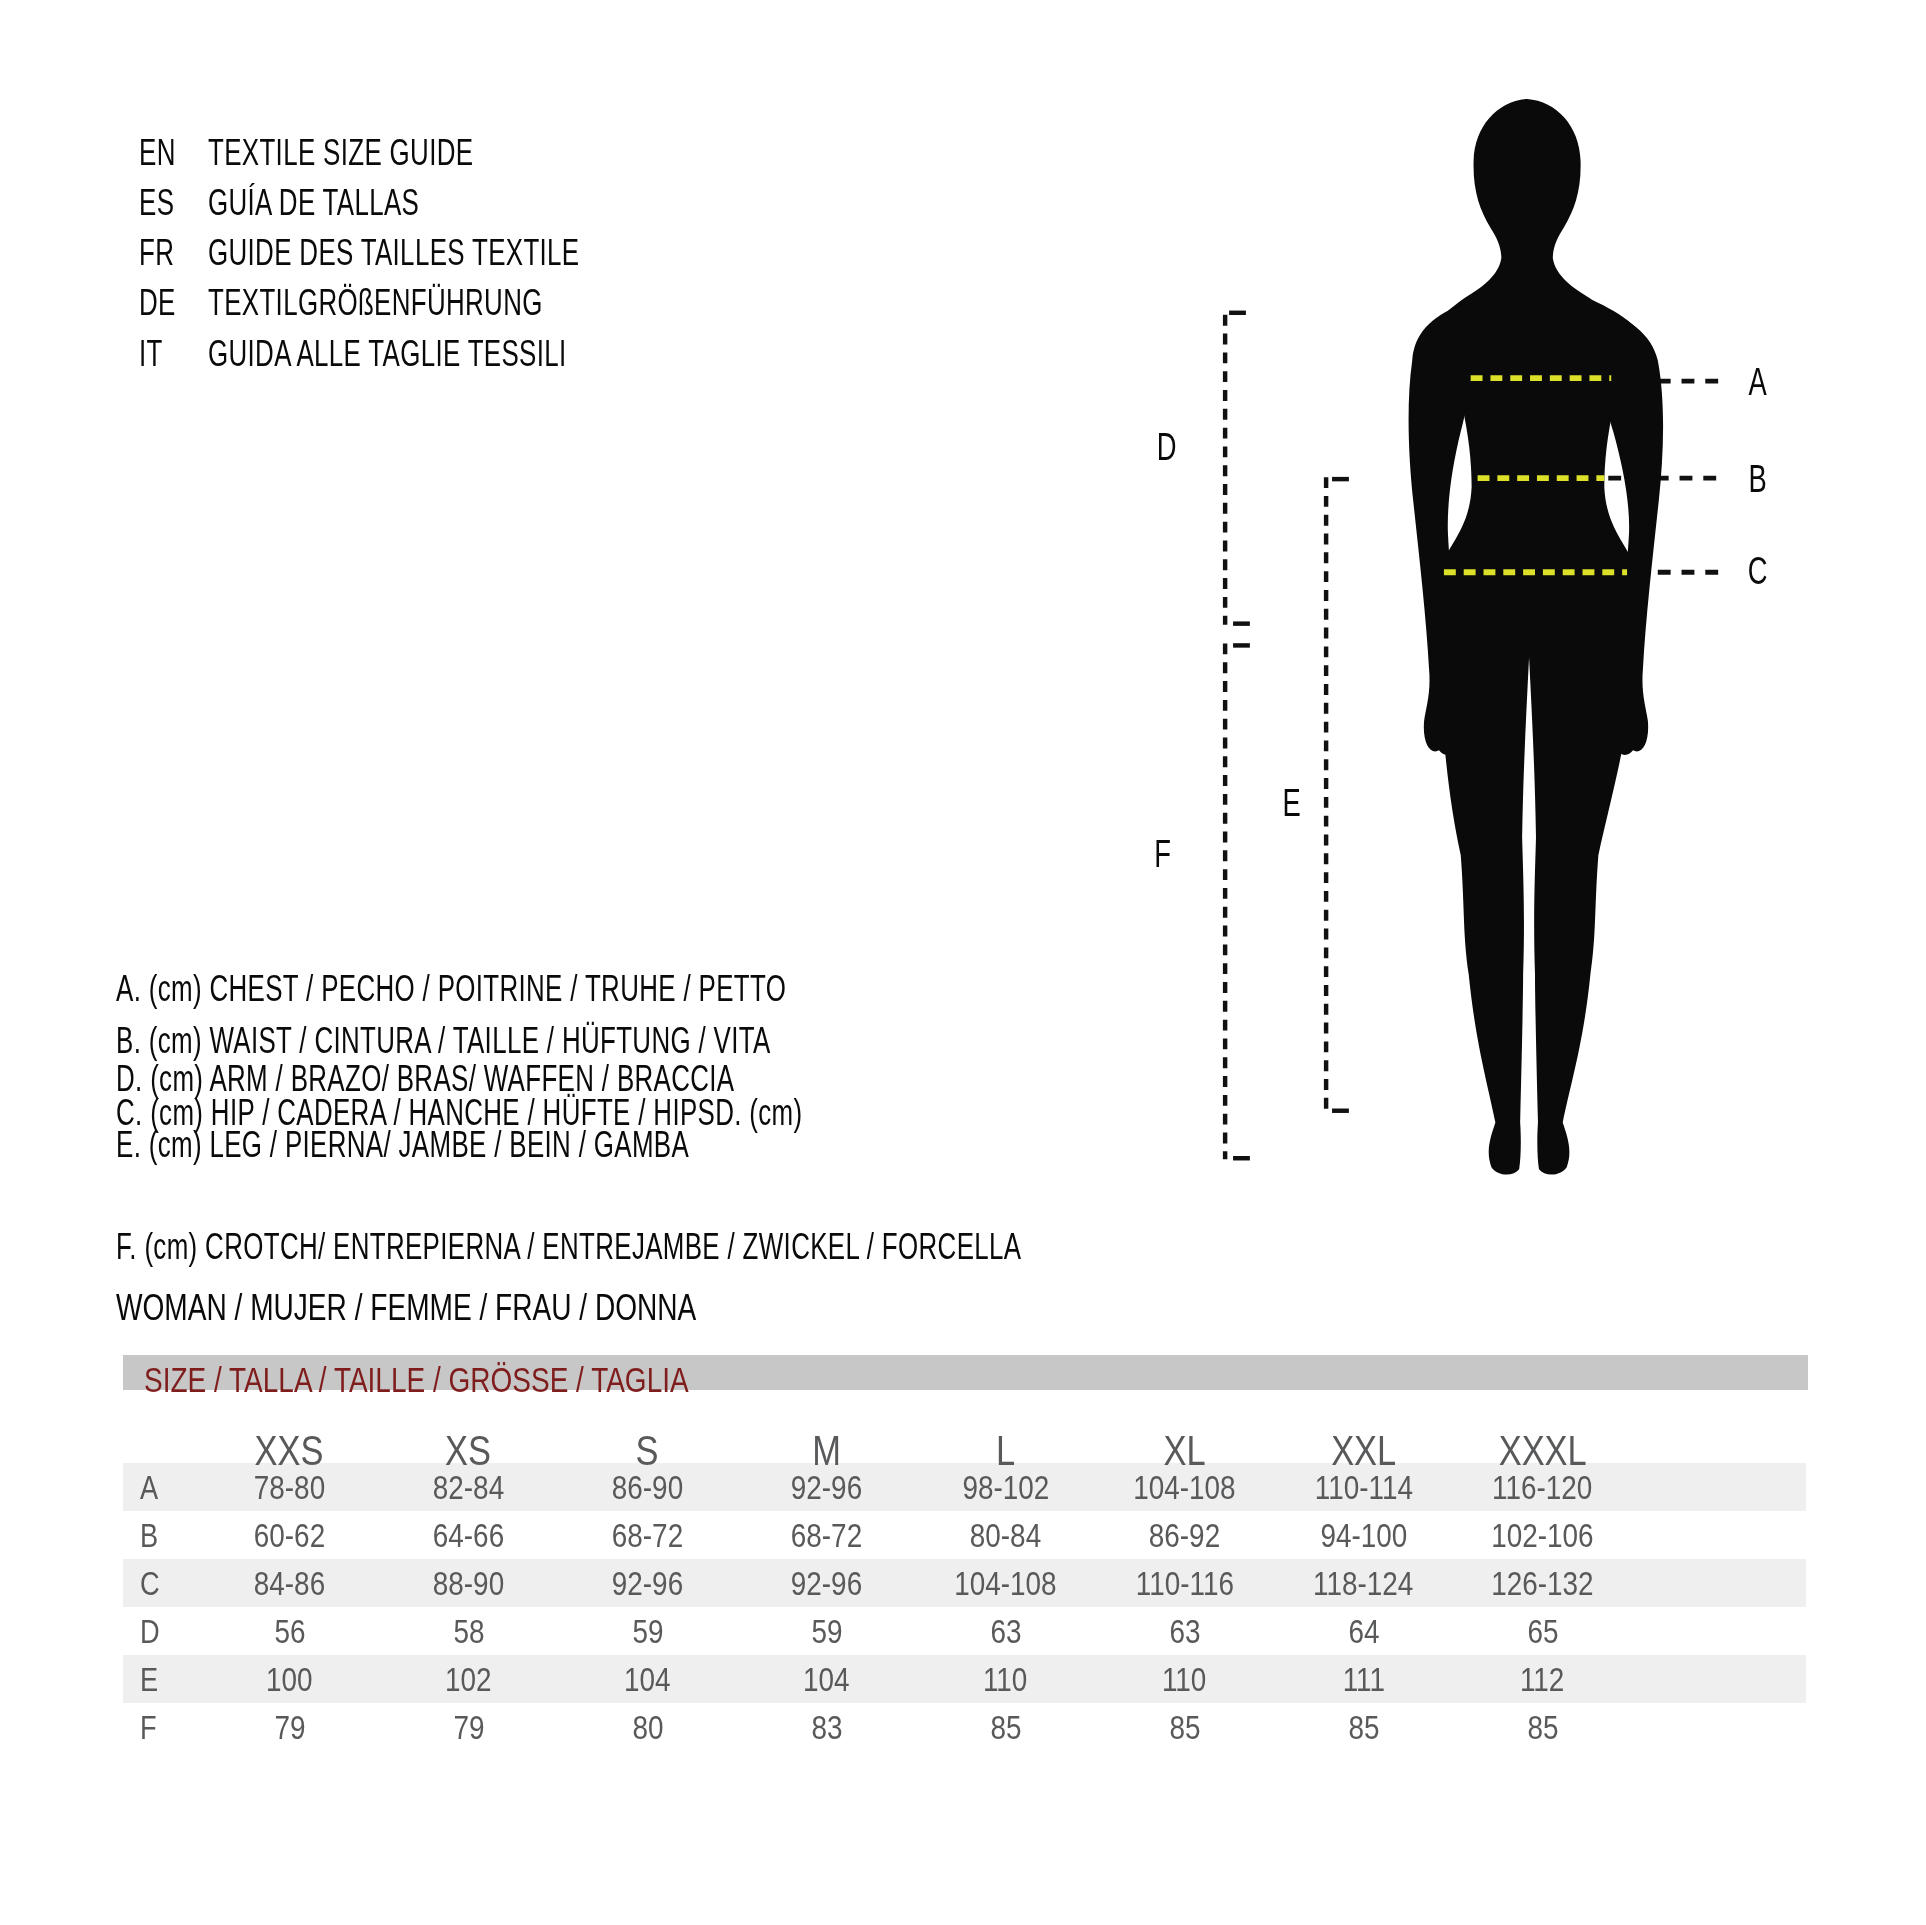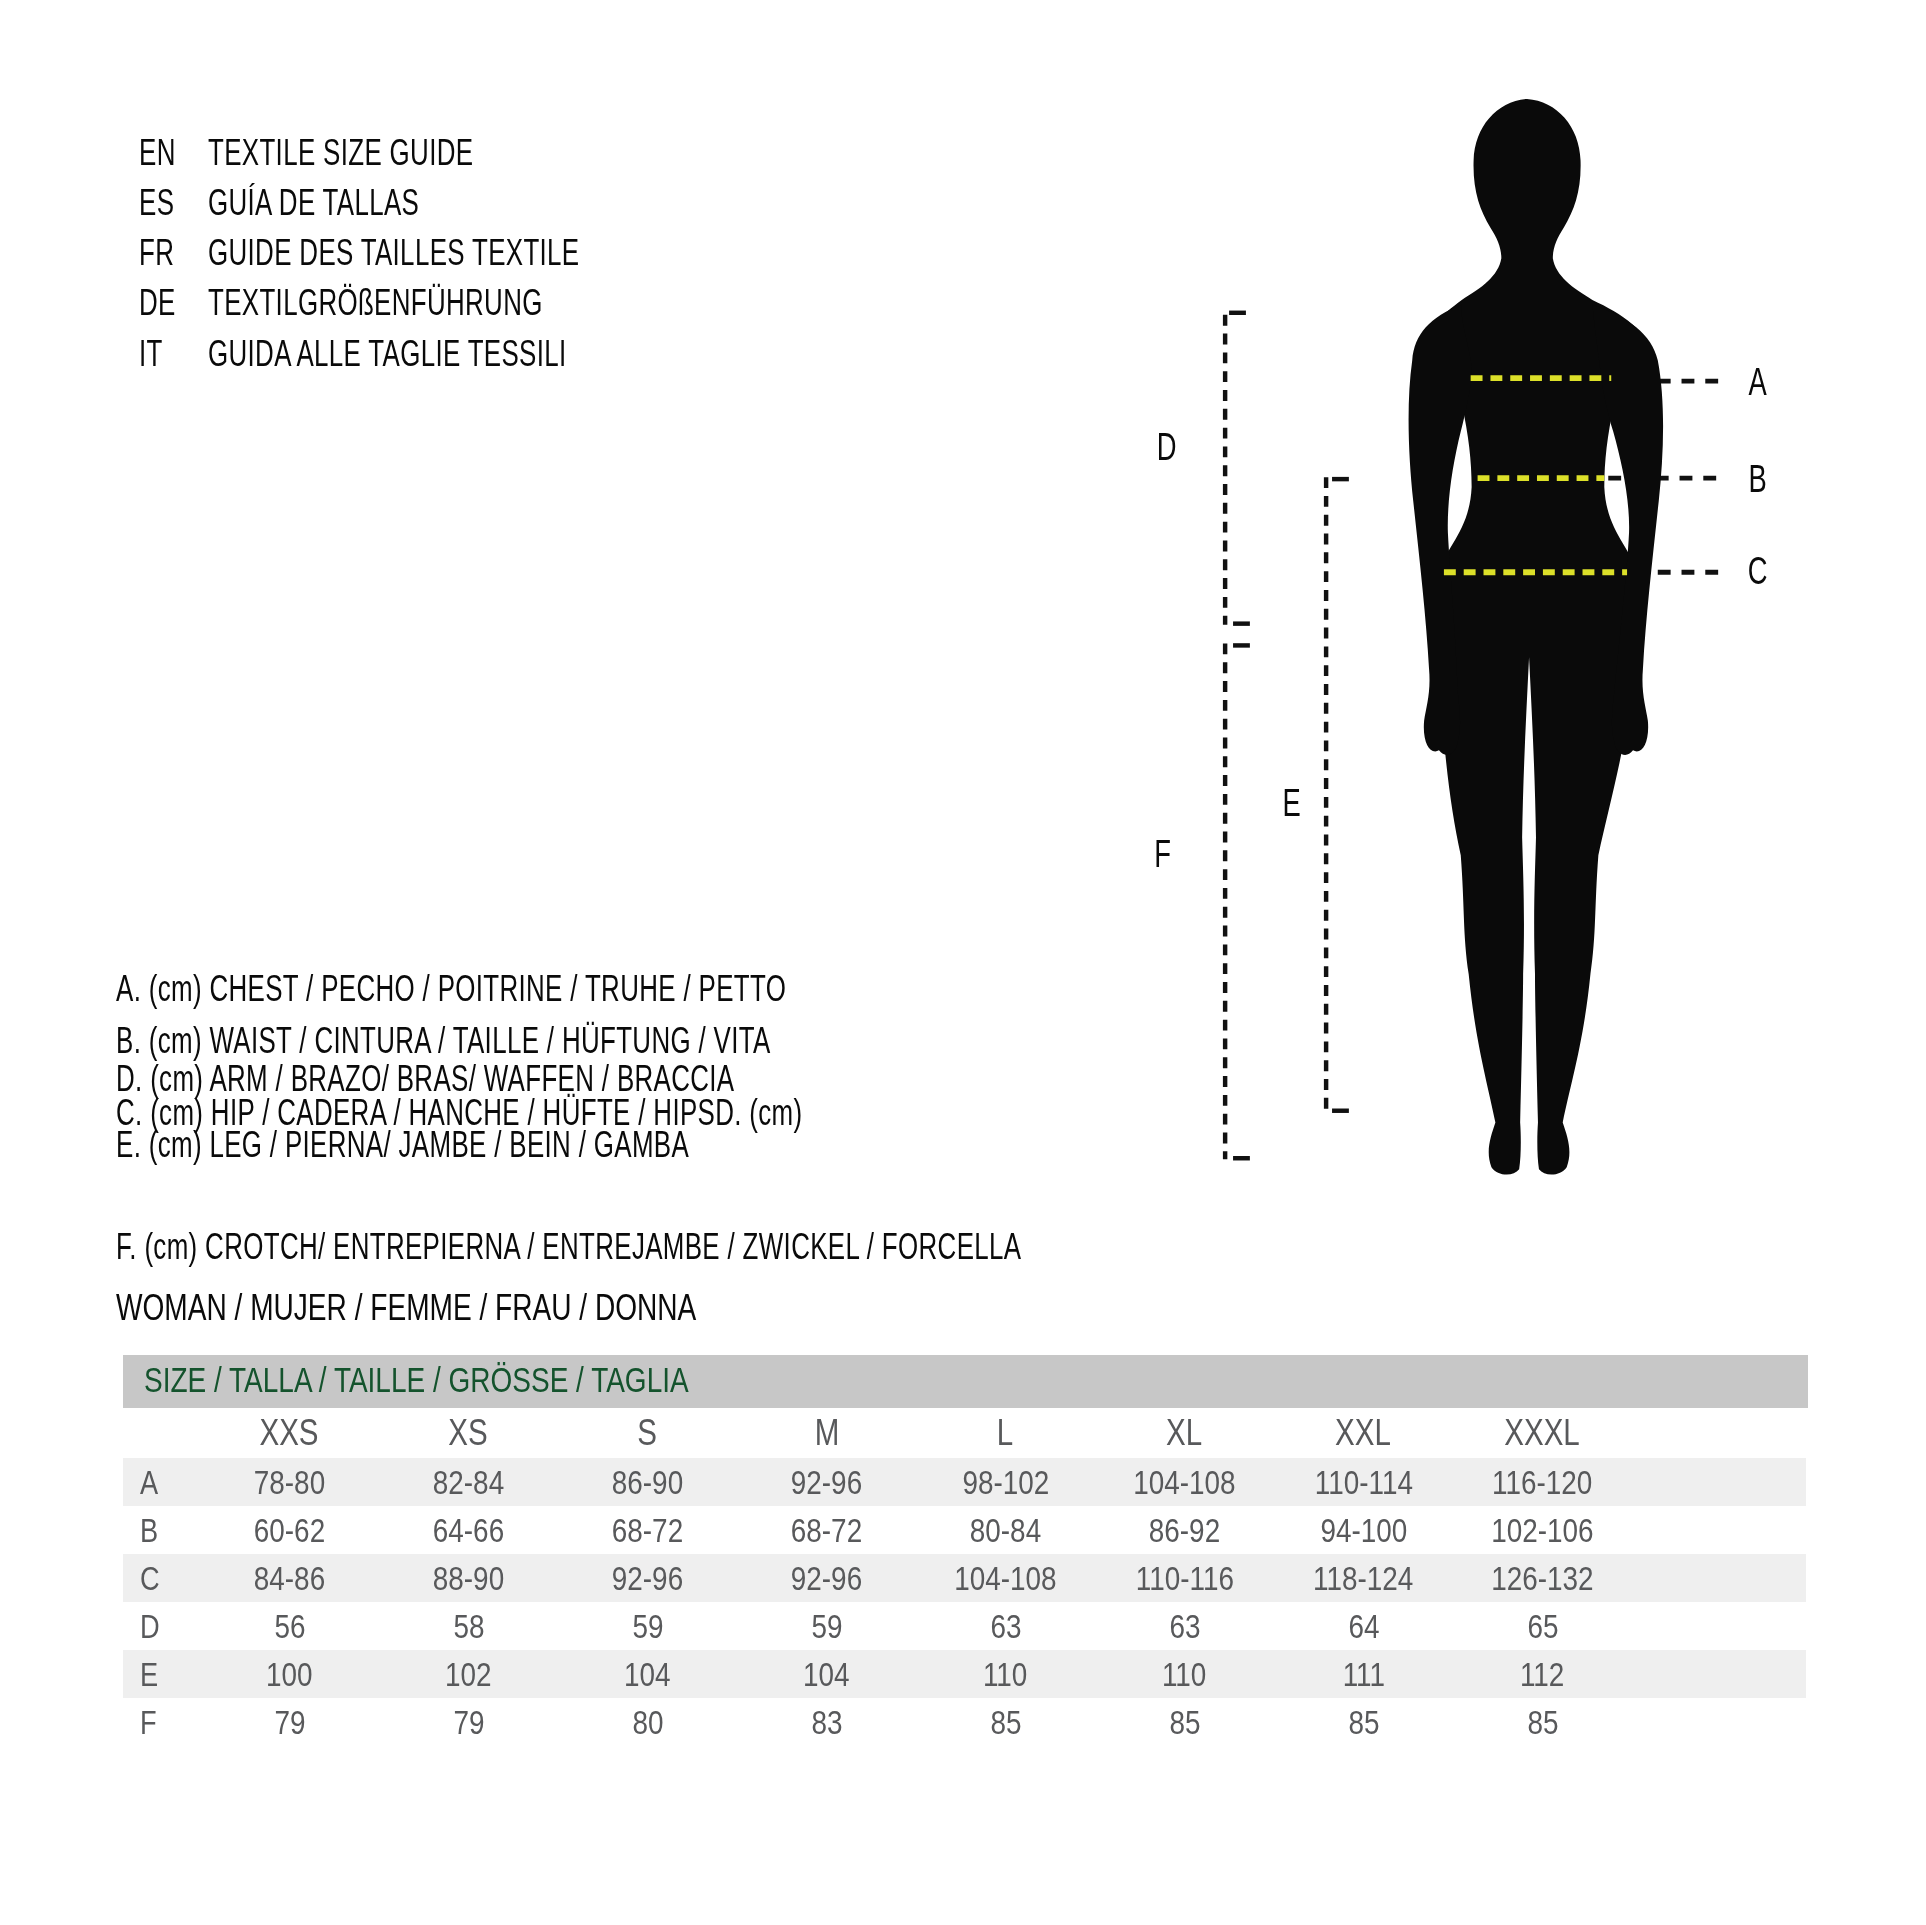--- a/index.html
+++ b/index.html
@@ -22,25 +22,25 @@
   
   #gender-line{left:116px;top:1290px;font-size:36px;line-height:36px;text-align:right;}
   #gender-line .cond{transform:scaleX(.78);}
 
   
   .mlabel{position:absolute;width:40px;text-align:center;font-size:38px;line-height:38px;}
   .mlabel span{display:inline-block;transform:scaleX(.72);transform-origin:50% 50%;}
 
   
   #size-table{left:123px;top:1355px;width:1685px;}
-  .t-headerbar{height:53px;background:#c7c7c7;color:#14532d;font-size:35px;line-height:49px;padding-left:21px;box-sizing:border-box;}
+  .t-headerbar{height:35px;background:#c7c7c7;color:#7f1d1d;font-size:35px;line-height:49px;padding-left:21px;box-sizing:border-box;}
   .t-grid{display:grid;grid-template-columns:77px repeat(8,179px) 174px;}
   .t-row{display:contents;}
   .t-cell{height:48px;line-height:48px;text-align:center;font-size:34px;color:#58595b;overflow:visible;}
-  .t-colhead .t-cell{height:50px;line-height:49px;font-size:36px;}
+  .t-colhead .t-cell{height:37px;line-height:49px;font-size:42px;margin-top:36px;}
   .t-lab{text-align:left;padding-left:17px;box-sizing:border-box;}
   .bg-alt{background:#efefef;}
 </style>
 </head>
 <body>
 
 <div id="page">
 
   <div>
     <div class="lang-row" style="top:134px">

